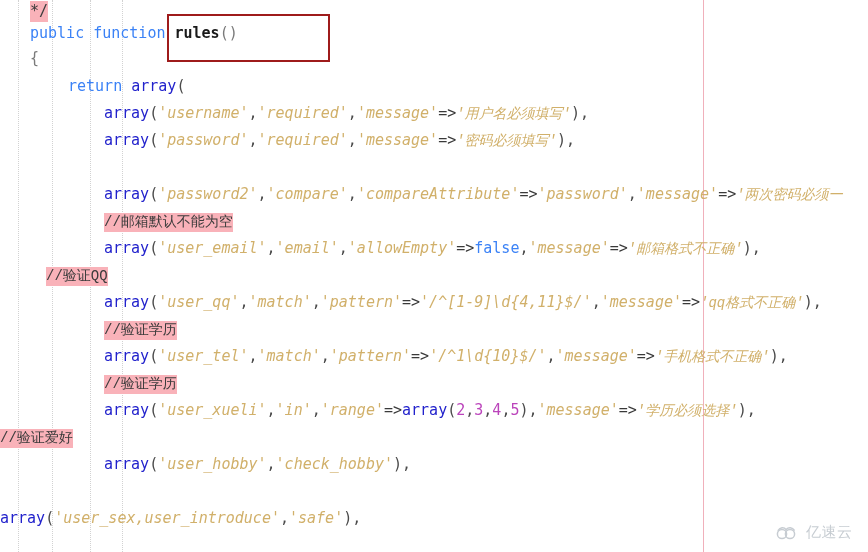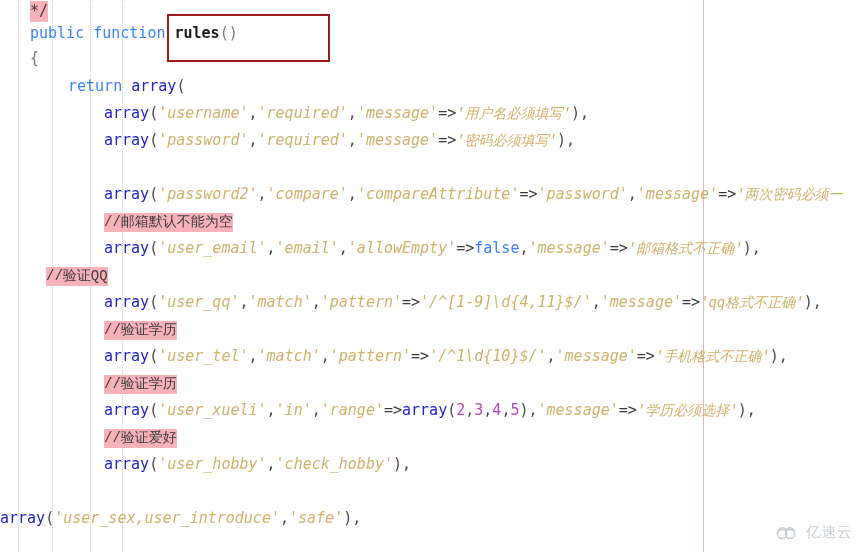--- a/index.html
+++ b/index.html
@@ -134,21 +134,21 @@
       <div class="line" style="top: 129px; padding-left: 104px;"><span class="seg t-arr">array</span><span class="seg t-punc">(</span><span class="seg t-str">'password'</span><span class="seg t-punc">,</span><span class="seg t-str">'required'</span><span class="seg t-punc">,</span><span class="seg t-str">'message'</span><span class="seg t-op">=&gt;</span><span class="seg t-str cjk">'密码必须填写'</span><span class="seg t-punc">),</span></div>
       <div class="line" style="top: 183px; padding-left: 104px;"><span class="seg t-arr">array</span><span class="seg t-punc">(</span><span class="seg t-str">'password2'</span><span class="seg t-punc">,</span><span class="seg t-str">'compare'</span><span class="seg t-punc">,</span><span class="seg t-str">'compareAttribute'</span><span class="seg t-op">=&gt;</span><span class="seg t-str">'password'</span><span class="seg t-punc">,</span><span class="seg t-str">'message'</span><span class="seg t-op">=&gt;</span><span class="seg t-str cjk">'两次密码必须一</span></div>
       <div class="line" style="top: 210px; padding-left: 104px;"><span class="seg t-comment hl cjk">//邮箱默认不能为空</span></div>
       <div class="line" style="top: 237px; padding-left: 104px;"><span class="seg t-arr">array</span><span class="seg t-punc">(</span><span class="seg t-str">'user_email'</span><span class="seg t-punc">,</span><span class="seg t-str">'email'</span><span class="seg t-punc">,</span><span class="seg t-str">'allowEmpty'</span><span class="seg t-op">=&gt;</span><span class="seg t-kw">false</span><span class="seg t-punc">,</span><span class="seg t-str">'message'</span><span class="seg t-op">=&gt;</span><span class="seg t-str cjk">'邮箱格式不正确'</span><span class="seg t-punc">),</span></div>
       <div class="line" style="top: 264px; padding-left: 46px;"><span class="seg t-comment hl cjk">//验证QQ</span></div>
       <div class="line" style="top: 291px; padding-left: 104px;"><span class="seg t-arr">array</span><span class="seg t-punc">(</span><span class="seg t-str">'user_qq'</span><span class="seg t-punc">,</span><span class="seg t-str">'match'</span><span class="seg t-punc">,</span><span class="seg t-str">'pattern'</span><span class="seg t-op">=&gt;</span><span class="seg t-str">'/^[1-9]\d{4,11}$/'</span><span class="seg t-punc">,</span><span class="seg t-str">'message'</span><span class="seg t-op">=&gt;</span><span class="seg t-str cjk">'qq格式不正确'</span><span class="seg t-punc">),</span></div>
       <div class="line" style="top: 318px; padding-left: 104px;"><span class="seg t-comment hl cjk">//验证学历</span></div>
       <div class="line" style="top: 345px; padding-left: 104px;"><span class="seg t-arr">array</span><span class="seg t-punc">(</span><span class="seg t-str">'user_tel'</span><span class="seg t-punc">,</span><span class="seg t-str">'match'</span><span class="seg t-punc">,</span><span class="seg t-str">'pattern'</span><span class="seg t-op">=&gt;</span><span class="seg t-str">'/^1\d{10}$/'</span><span class="seg t-punc">,</span><span class="seg t-str">'message'</span><span class="seg t-op">=&gt;</span><span class="seg t-str cjk">'手机格式不正确'</span><span class="seg t-punc">),</span></div>
       <div class="line" style="top: 372px; padding-left: 104px;"><span class="seg t-comment hl cjk">//验证学历</span></div>
       <div class="line" style="top: 399px; padding-left: 104px;"><span class="seg t-arr">array</span><span class="seg t-punc">(</span><span class="seg t-str">'user_xueli'</span><span class="seg t-punc">,</span><span class="seg t-str">'in'</span><span class="seg t-punc">,</span><span class="seg t-str">'range'</span><span class="seg t-op">=&gt;</span><span class="seg t-arr">array</span><span class="seg t-punc">(</span><span class="seg t-num">2</span><span class="seg t-punc">,</span><span class="seg t-num">3</span><span class="seg t-punc">,</span><span class="seg t-num">4</span><span class="seg t-punc">,</span><span class="seg t-num">5</span><span class="seg t-punc">),</span><span class="seg t-str">'message'</span><span class="seg t-op">=&gt;</span><span class="seg t-str cjk">'学历必须选择'</span><span class="seg t-punc">),</span></div>
-      <div class="line" style="top: 426px; padding-left: 104px;"><span class="seg t-comment hl cjk">//验证爱好</span></div>
+      <div class="line" style="top: 426px; "><span class="seg t-comment hl cjk">//验证爱好</span></div>
       <div class="line" style="top: 453px; padding-left: 104px;"><span class="seg t-arr">array</span><span class="seg t-punc">(</span><span class="seg t-str">'user_hobby'</span><span class="seg t-punc">,</span><span class="seg t-str">'check_hobby'</span><span class="seg t-punc">),</span></div>
       <div class="line" style="top: 507px; "><span class="seg t-arr">array</span><span class="seg t-punc">(</span><span class="seg t-str">'user_sex,user_introduce'</span><span class="seg t-punc">,</span><span class="seg t-str">'safe'</span><span class="seg t-punc">),</span></div>
     </div>
 
   <div id="rules-box" style="left: 167px; top: 14px; width: 163px; height: 48px;"></div>
 
   <div id="watermark" style="left: 776px; top: 523px;">
     <span>
       <svg width="22" height="14" viewBox="0 0 22 14" aria-hidden="true">
         <circle cx="6" cy="8" r="4.6" fill="none" stroke="#9aa4ae" stroke-width="1.5"></circle>

